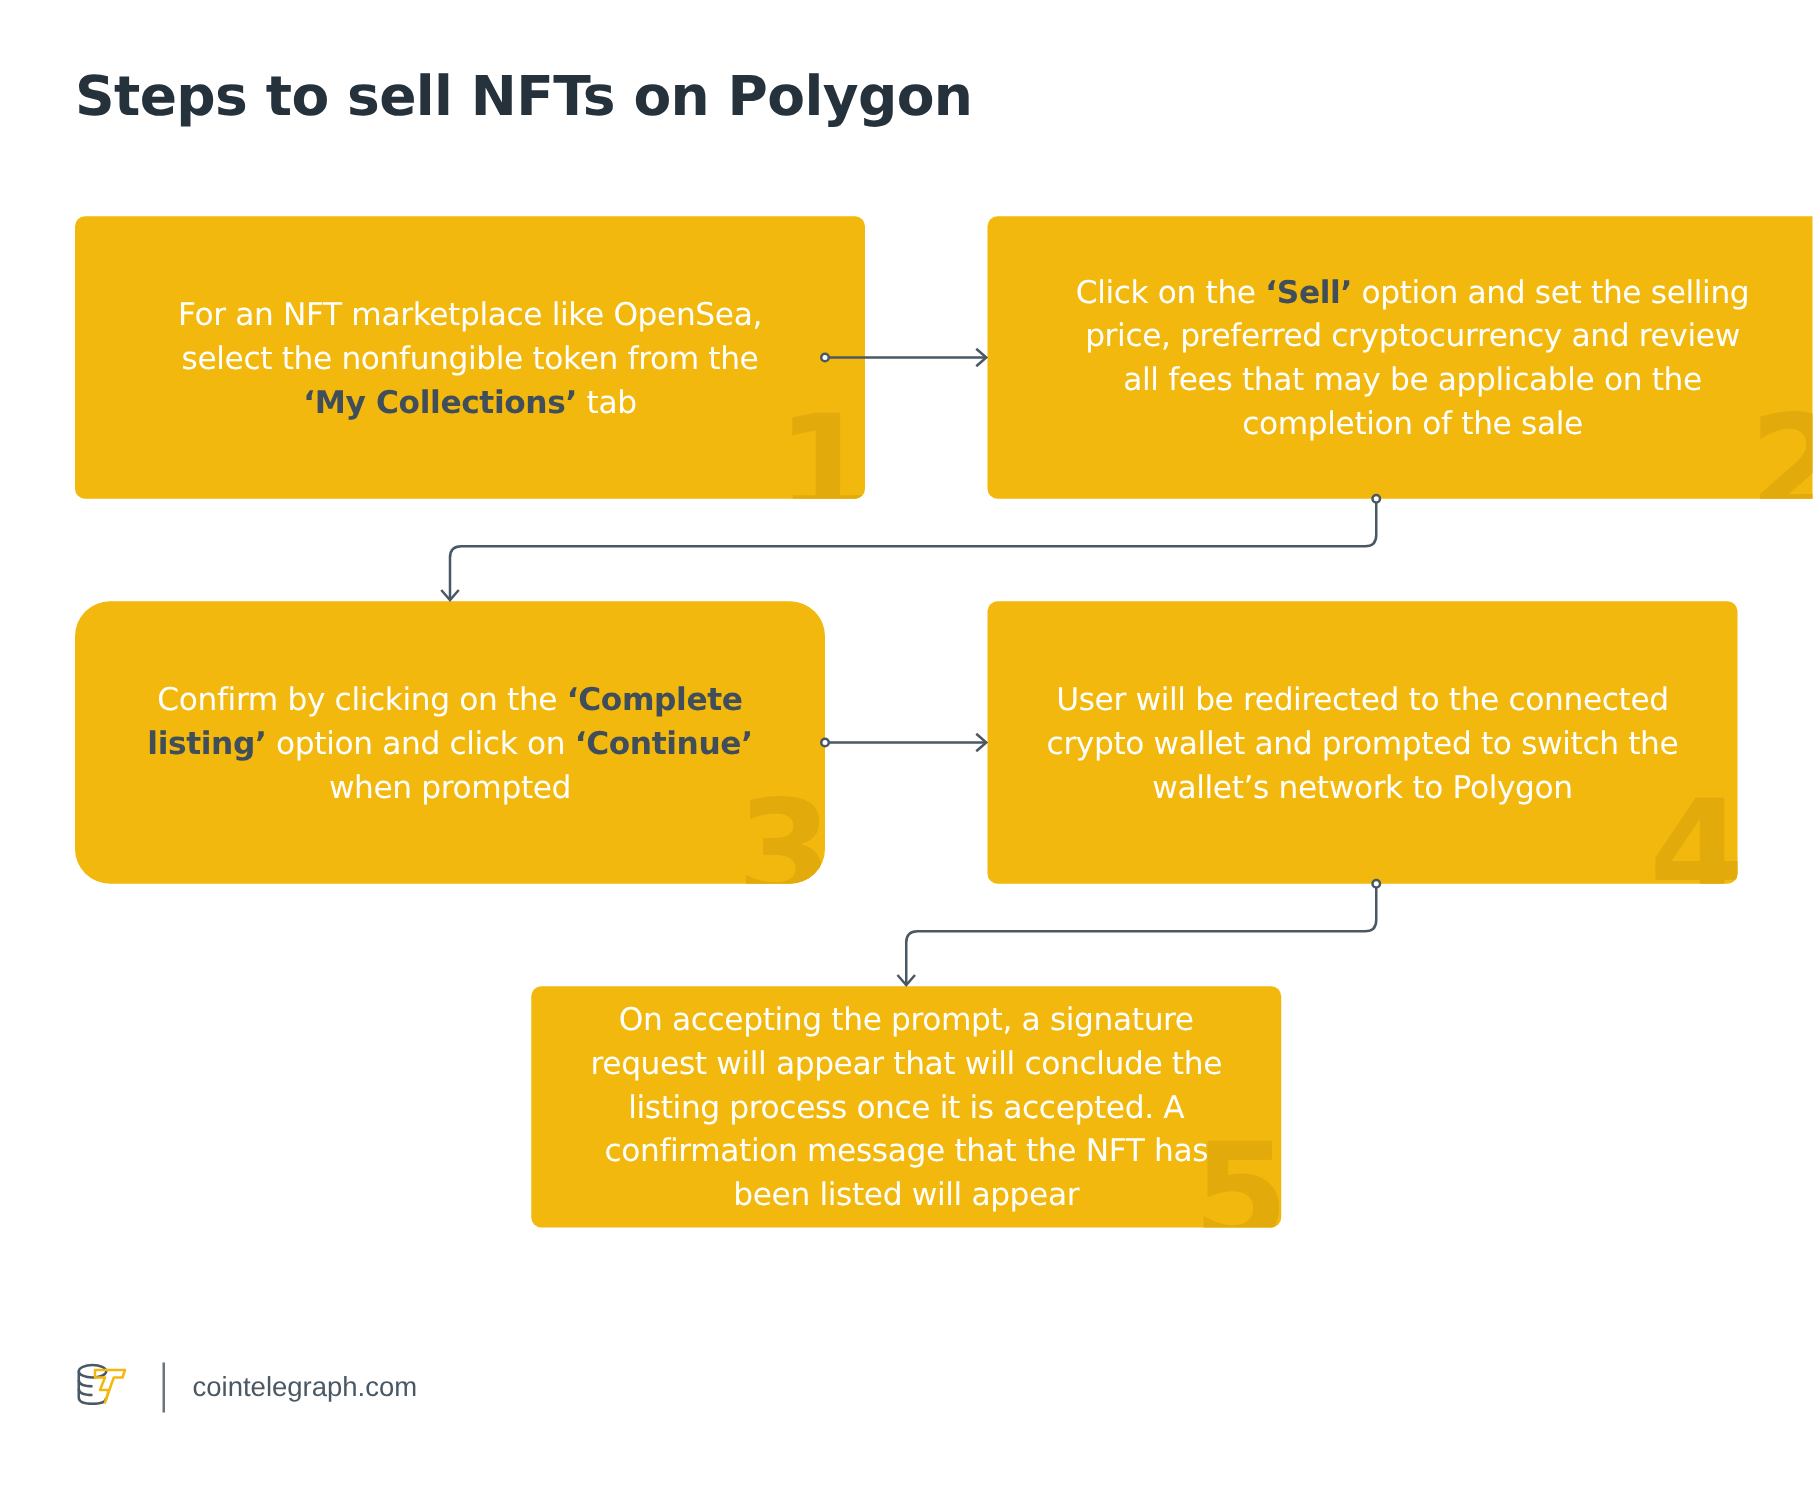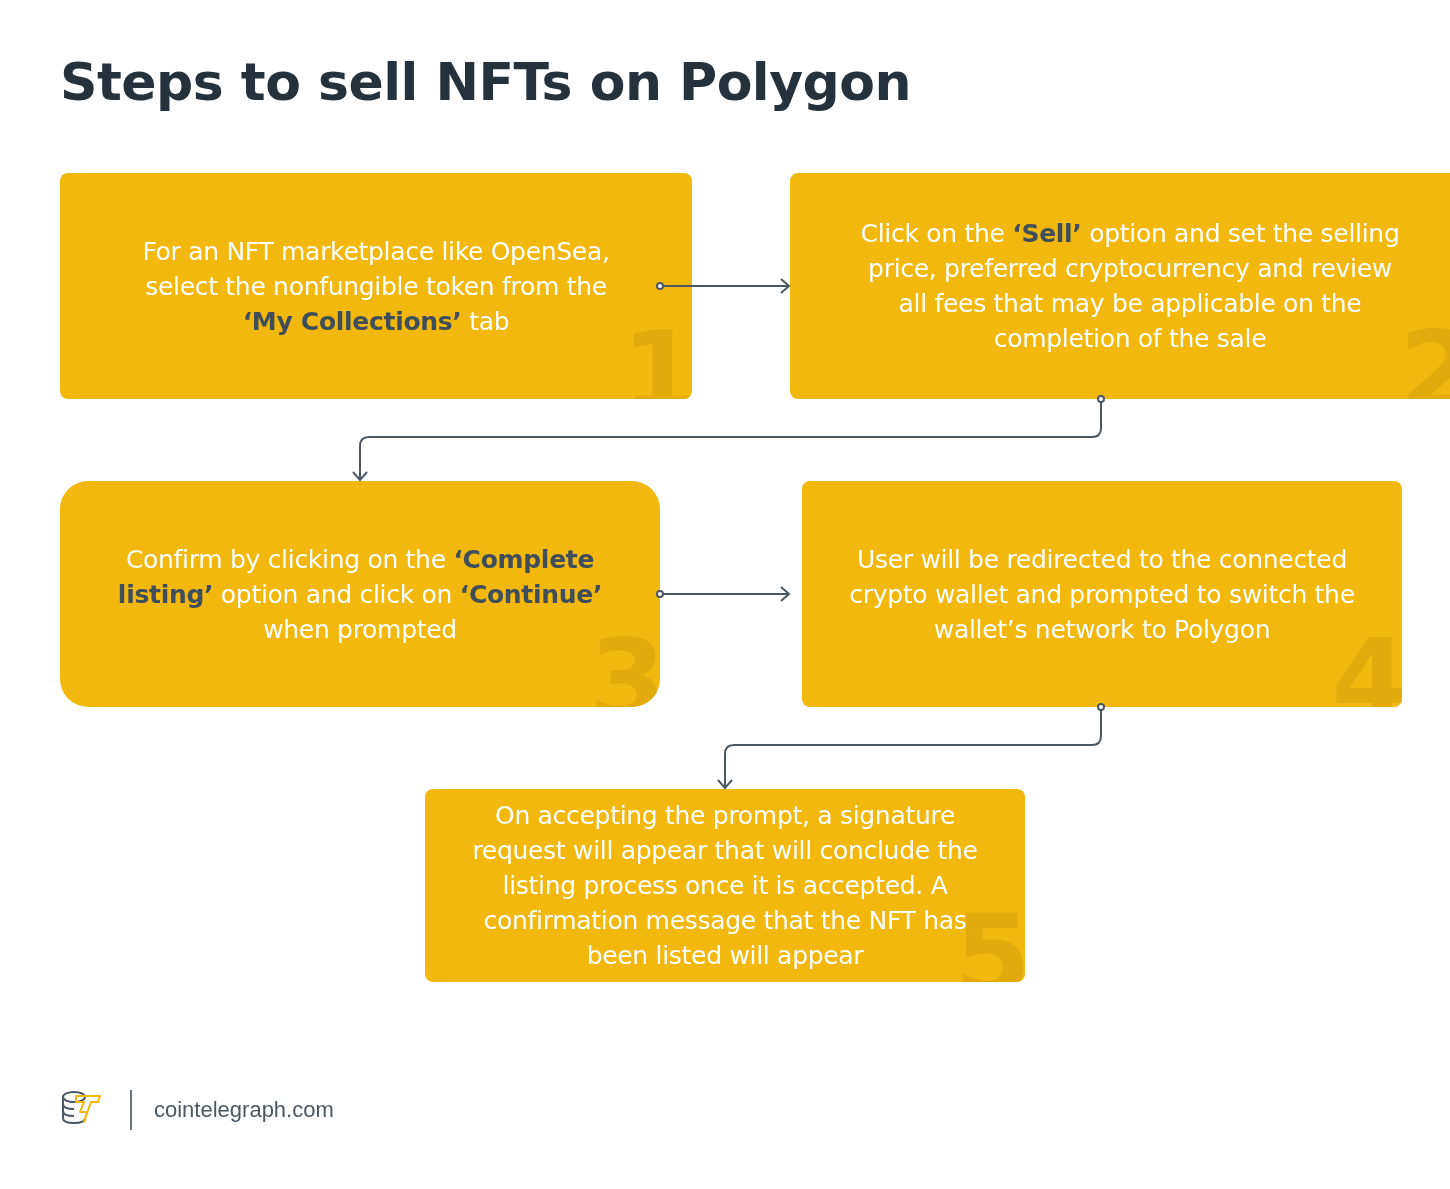--- a/index.html
+++ b/index.html
@@ -2,21 +2,21 @@
 <html><head>
 <meta charset="utf-8">
 <style>
   html, body { margin: 0; padding: 0; }
   body {
     width: 1450px; height: 1189px; background: #ffffff; position: relative;
     font-family: "DejaVu Sans", "Liberation Sans", sans-serif; overflow: hidden;
   }
   .title {
     position: absolute; left: 60px; top: 52px;
-    font-size: 52px; font-weight: bold; color: #25313b; letter-spacing: -0.5px;
+    font-size: 44px; font-weight: bold; color: #25313b; letter-spacing: -0.5px;
     font-family: "DejaVu Sans", sans-serif;
   }
   .box {
     position: absolute; background: #f3b80d; border-radius: 8px; overflow: hidden;
     display: flex; align-items: center; justify-content: center;
     box-sizing: border-box;
   }
   .box .text {
     position: relative; z-index: 2; color: #ffffff; text-align: center;
     font-size: 25px; line-height: 35px; letter-spacing: -0.3px;
@@ -46,21 +46,21 @@
 <div class="box" style="left:790px;top:173px;width:680px;height:226px;padding:16px 25px;">
   <div class="text" style="max-width:550px"><span>Click on the </span><b>‘Sell’</b><span> option and set the selling price, preferred cryptocurrency and review all fees that may be applicable on the completion of the sale</span></div>
   <div class="num">2</div>
 </div>
 
 <div class="box" style="left:60px;top:481px;width:600px;height:226px;padding:0 40px;border-radius:28px;">
   <div class="text" style="max-width:520px"><span>Confirm by clicking on the </span><b>‘Complete listing’</b><span> option and click on </span><b>‘Continue’</b><span> when prompted</span></div>
   <div class="num">3</div>
 </div>
 
-<div class="box" style="left:790px;top:481px;width:600px;height:226px;padding:0 30px;margin-left:12px;">
+<div class="box" style="left:790px;top:481px;width:600px;height:226px;padding:0 30px;">
   <div class="text" style="max-width:540px"><span>User will be redirected to the connected crypto wallet and prompted to switch the wallet’s network to Polygon</span></div>
   <div class="num">4</div>
 </div>
 
 <div class="box" style="left:425px;top:789px;width:600px;height:193px;padding:0 40px;">
   <div class="text" style="max-width:520px"><span>On accepting the prompt, a signature request will appear that will conclude the listing process once it is accepted. A confirmation message that the NFT has been listed will appear</span></div>
   <div class="num">5</div>
 </div>
 
 <svg class="connectors" width="1450" height="1189">

